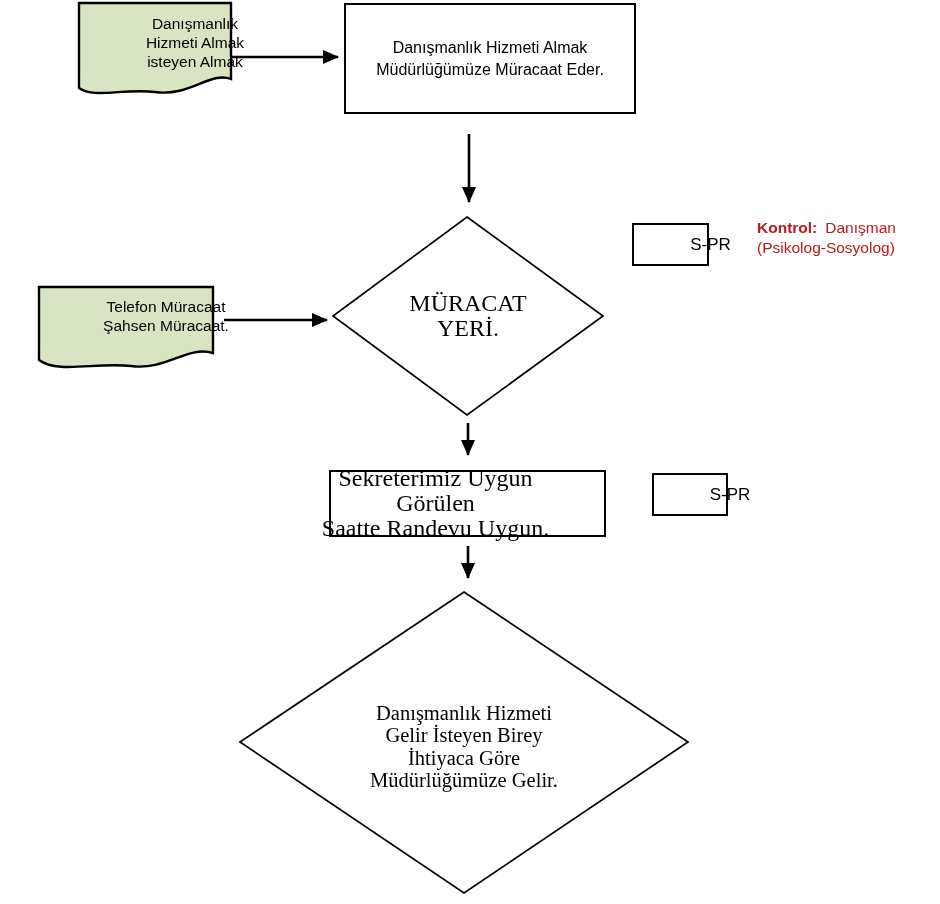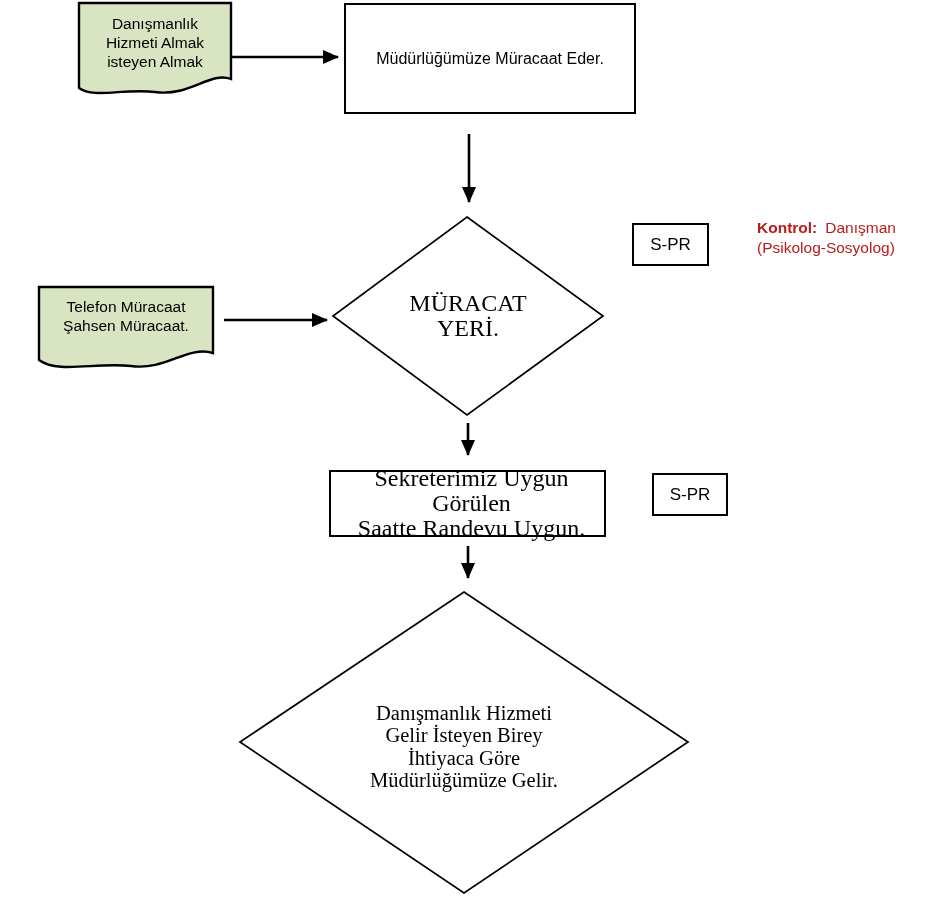--- a/index.html
+++ b/index.html
@@ -23,32 +23,32 @@
 
   .label {
     position: absolute;
     display: flex;
     flex-direction: column;
     align-items: center;
     justify-content: center;
     text-align: center;
     color: #000000;
   }
-  .sans   { font-family: "Liberation Sans", sans-serif; font-size: 15.5px; line-height: 19px; }
+  .sans   { font-family: "Liberation Sans", sans-serif; font-size: 15.5px; line-height: 19px; padding-left: 40px; }
   .sans-lg{ font-family: "Liberation Sans", sans-serif; font-size: 16px;   line-height: 22px; }
   .serif  { font-family: "Liberation Serif", serif;     font-size: 24px; line-height: 25px; }
   .serif-sm{ font-family: "Liberation Serif", serif;    font-size: 20.5px; line-height: 22.5px; text-align: center; }
 
   .doc1-label  { left: 78px;  top: 6px;   width: 154px; height: 72px; }
   .rect1-label { left: 345px; top: 4px;   width: 290px; height: 109px; }
   .diamond1-label { left: 333px; top: 217px; width: 270px; height: 198px; }
   .doc2-label  { left: 38px;  top: 288px; width: 176px; height: 56px; }
   .spr1-label  { left: 633px; top: 224px; width: 75px;  height: 41px; font-size: 17px; }
   .spr2-label  { left: 653px; top: 474px; width: 74px;  height: 41px; font-size: 17px; }
-  .rect2-label { left: 348px; top: 471px; width: 247px; height: 65px; }
+  .rect2-label { left: 312px; top: 471px; width: 247px; height: 65px; }
   .diamond2-label { left: 240px; top: 600px; width: 448px; height: 293px; }
 
   .kontrol {
     position: absolute;
     left: 757px; top: 218px; width: 180px;
     font-family: "Liberation Sans", sans-serif;
     font-size: 15.5px; line-height: 20px;
     text-align: left;
     color: #b91c1c;
   }
@@ -94,20 +94,21 @@
     <line x1="468" y1="546" x2="468" y2="578" stroke-width="2.6" marker-end="url(#arrowhead)"></line>
   </svg>
 
   <div class="label sans doc1-label">
     <div>Danışmanlık</div>
     <div>Hizmeti Almak</div>
     <div>isteyen Almak</div>
   </div>
 
   <div class="label sans-lg rect1-label">
+    <div>Danışmanlık Hizmeti Almak</div>
     <div>Müdürlüğümüze Müracaat Eder.</div>
   </div>
 
   <div class="label serif diamond1-label">
     <div>MÜRACAT</div>
     <div>YERİ.</div>
   </div>
 
   <div class="label sans doc2-label">
     <div>Telefon Müracaat</div>

